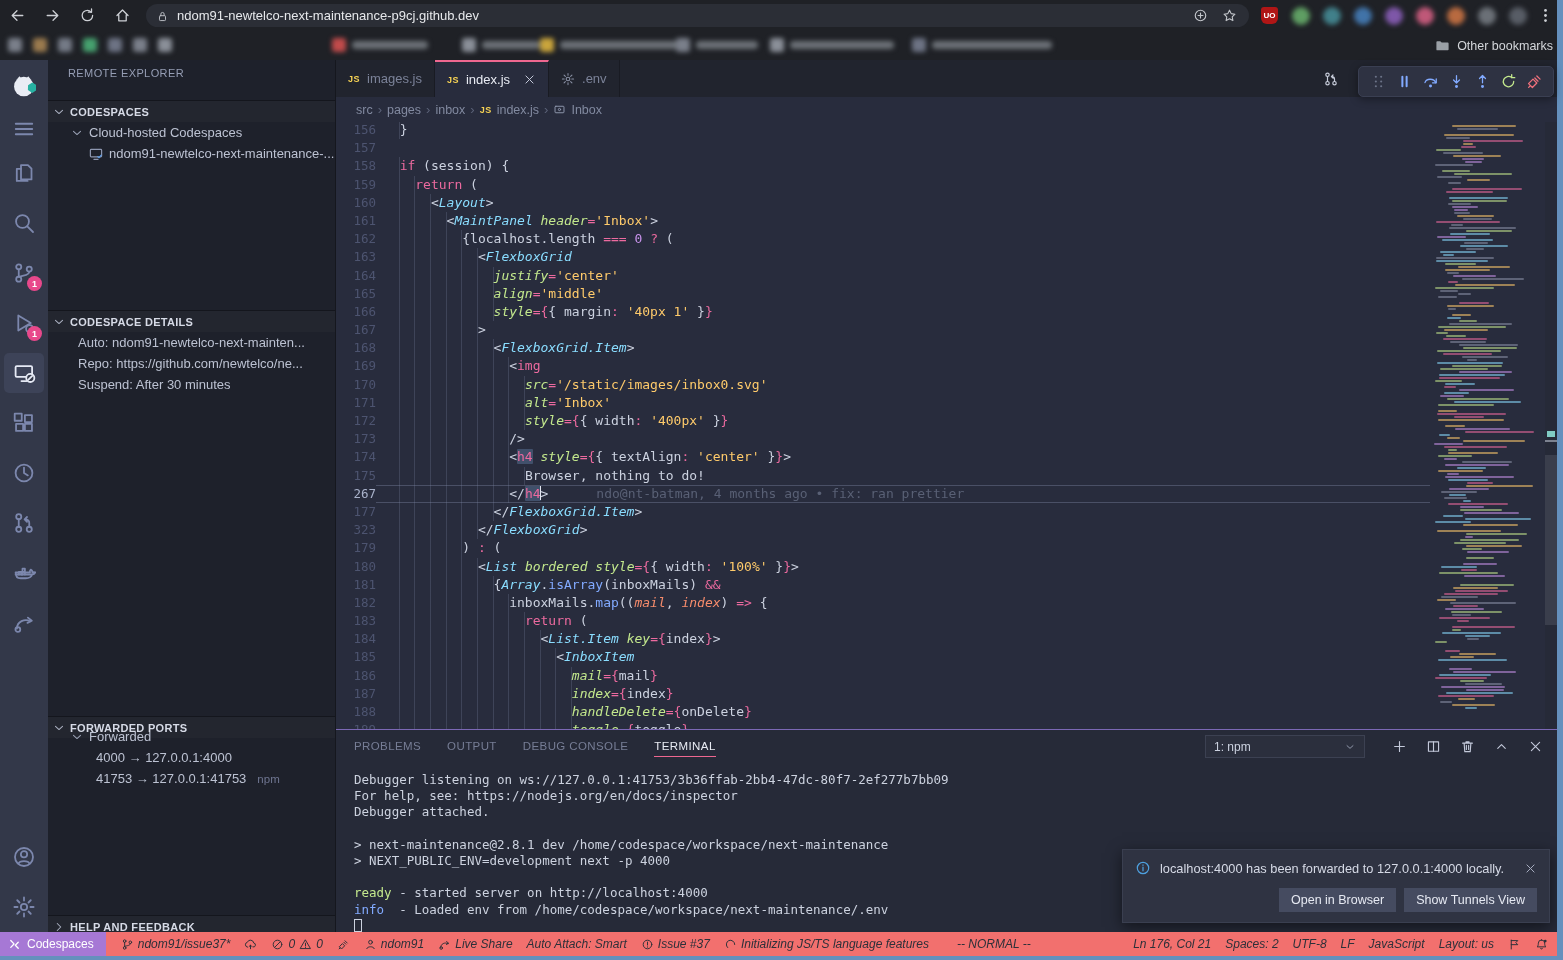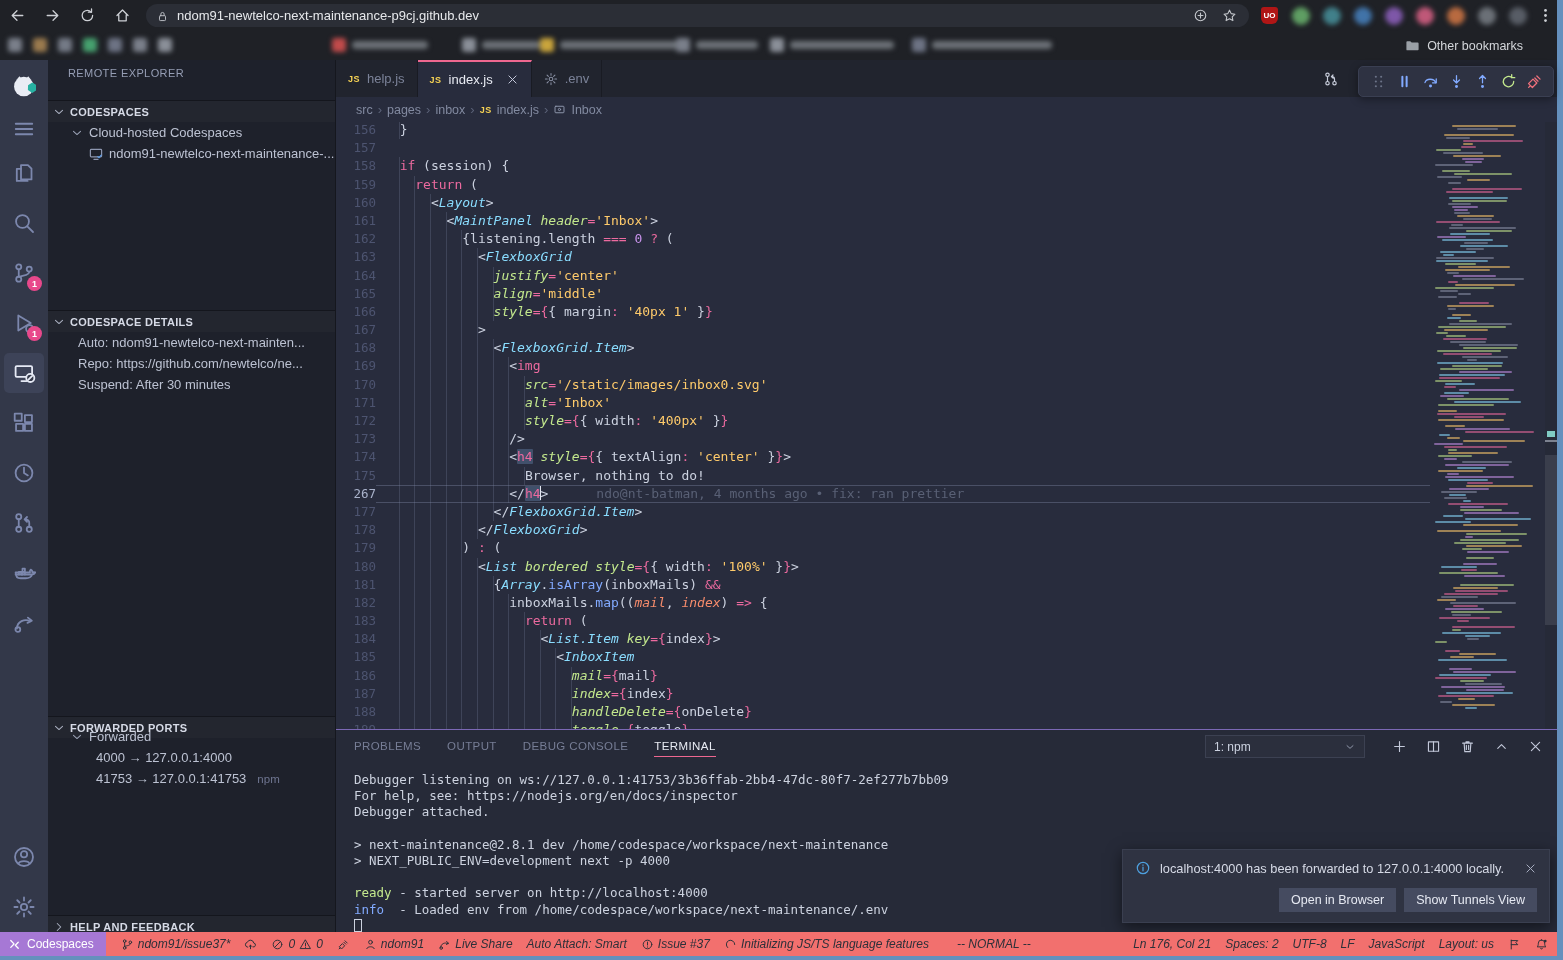--- a/index.html
+++ b/index.html
@@ -14,21 +14,21 @@
   .url-actions { display:flex; align-items:center; gap:14px; margin-right:2px; }
   .url-actions .navico { margin:0; width:15px; height:15px; color:#c3c6cb; }
   .ublock { width:17px; height:17px; margin-left:12px; background:#b01616; border-radius:3px 3px 6px 6px; color:#fff; font-size:8px; font-weight:bold; display:flex; align-items:center; justify-content:center; flex:none; }
   .extrow { display:flex; align-items:center; gap:13px; margin-left:14px; filter:blur(2.5px); }
   .extdot { width:18px; height:18px; border-radius:50%; }
   .bookmarks { position:absolute; left:0; top:31px; width:1563px; height:29px; background:#1f2126; display:flex; align-items:center; }
   .bmwrap { position:relative; height:100%; flex:1; filter:blur(2.5px); }
   .bmchip { position:absolute; top:7px; display:flex; align-items:center; gap:6px; }
   .bmchip .fav { width:14px; height:14px; border-radius:3px; }
   .bmchip .txt { height:8px; border-radius:4px; background:#6d7278; }
-  .otherbm { display:flex; align-items:center; gap:7px; color:#d3d6da; font-size:12.5px; padding-right:40px; flex:none; }
+  .otherbm { display:flex; align-items:center; gap:7px; color:#d3d6da; font-size:12.5px; padding-right:10px; flex:none; }
   .otherbm .navico { width:15px; height:15px; margin:0; }
 
   
   .vsc { position:absolute; left:0; top:60px; width:1557px; height:872px; background:#282c3d; }
 
   
   .activitybar { position:absolute; left:0; top:0; width:48px; height:872px; background:#333849; display:flex; flex-direction:column; align-items:center; }
   .ab-item { position:relative; width:48px; height:50px; display:flex; align-items:center; justify-content:center; color:#7c87ad; }
   .ab-item .ic { width:24px; height:24px; display:block; }
   .ab-item.small { height:38px; }
@@ -403,21 +403,21 @@
               <path d="M6 4l4 4-4 4"></path>
             </svg></span>
         <span>HELP AND FEEDBACK</span>
       </div>
     </div>
 
     <div class="main">
       <div class="tabbar">
         <div class="tab">
           <span class="jsbadge">JS</span>
-          <span>help.js</span>
+          <span>images.js</span>
         </div>
         <div class="tab active">
           <span class="jsbadge">JS</span>
           <span>index.js</span>
           <span class="close"><svg viewBox="0 0 16 16" width="100%" height="100%" fill="none" stroke="currentColor" stroke-width="1.2" stroke-linecap="round" stroke-linejoin="round">
                 <path d="M3.6 3.6l8.8 8.8M12.4 3.6l-8.8 8.8"></path>
               </svg></span>
         </div>
         <div class="tab">
           <span class="gear-ic"><svg viewBox="0 0 16 16" width="100%" height="100%" fill="none" stroke="currentColor" stroke-width="1.2" stroke-linecap="round" stroke-linejoin="round">
@@ -507,21 +507,21 @@
             <div class="cl">
               <span class="ln">160</span>
               <span class="code"><span class="ws" style="width: 6ch;"></span><span class="tk-w">&lt;</span><span class="tk-c">Layout</span><span class="tk-w">&gt;</span></span>
             </div>
             <div class="cl">
               <span class="ln">161</span>
               <span class="code"><span class="ws" style="width: 8ch;"></span><span class="tk-w">&lt;</span><span class="tk-c">MaintPanel</span><span class="tk-w"> </span><span class="tk-a">header</span><span class="tk-k">=</span><span class="tk-s">'Inbox'</span><span class="tk-w">&gt;</span></span>
             </div>
             <div class="cl">
               <span class="ln">162</span>
-              <span class="code"><span class="ws" style="width: 10ch;"></span><span class="tk-w">{listening.length </span><span class="tk-k">===</span><span class="tk-w"> </span><span class="tk-n">0</span><span class="tk-w"> </span><span class="tk-k">?</span><span class="tk-w"> (</span></span>
+              <span class="code"><span class="ws" style="width: 10ch;"></span><span class="tk-w">{localhost.length </span><span class="tk-k">===</span><span class="tk-w"> </span><span class="tk-n">0</span><span class="tk-w"> </span><span class="tk-k">?</span><span class="tk-w"> (</span></span>
             </div>
             <div class="cl">
               <span class="ln">163</span>
               <span class="code"><span class="ws" style="width: 12ch;"></span><span class="tk-w">&lt;</span><span class="tk-c">FlexboxGrid</span></span>
             </div>
             <div class="cl">
               <span class="ln">164</span>
               <span class="code"><span class="ws" style="width: 14ch;"></span><span class="tk-a">justify</span><span class="tk-k">=</span><span class="tk-s">'center'</span></span>
             </div>
             <div class="cl">
@@ -570,21 +570,21 @@
             </div>
             <div class="cl cur">
               <span class="ln">267</span>
               <span class="code"><span class="ws" style="width: 16ch;"></span><span class="tk-w">&lt;/</span><span class="tk-h">h4</span><span class="ccursor"></span><span class="tk-w">&gt;</span><span class="blame">ndo@nt-batman, 4 months ago • fix: ran prettier</span></span>
             </div>
             <div class="cl">
               <span class="ln">177</span>
               <span class="code"><span class="ws" style="width: 14ch;"></span><span class="tk-w">&lt;/</span><span class="tk-c">FlexboxGrid.Item</span><span class="tk-w">&gt;</span></span>
             </div>
             <div class="cl">
-              <span class="ln">178</span>
+              <span class="ln">323</span>
               <span class="code"><span class="ws" style="width: 12ch;"></span><span class="tk-w">&lt;/</span><span class="tk-c">FlexboxGrid</span><span class="tk-w">&gt;</span></span>
             </div>
             <div class="cl">
               <span class="ln">179</span>
               <span class="code"><span class="ws" style="width: 10ch;"></span><span class="tk-w">) </span><span class="tk-k">:</span><span class="tk-w"> (</span></span>
             </div>
             <div class="cl">
               <span class="ln">180</span>
               <span class="code"><span class="ws" style="width: 12ch;"></span><span class="tk-w">&lt;</span><span class="tk-c">List</span><span class="tk-w"> </span><span class="tk-a">bordered</span><span class="tk-w"> </span><span class="tk-a">style</span><span class="tk-k">={</span><span class="tk-w">{ width</span><span class="tk-k">:</span><span class="tk-w"> </span><span class="tk-s">'100%'</span><span class="tk-w"> }</span><span class="tk-k">}</span><span class="tk-w">&gt;</span></span>
             </div>

